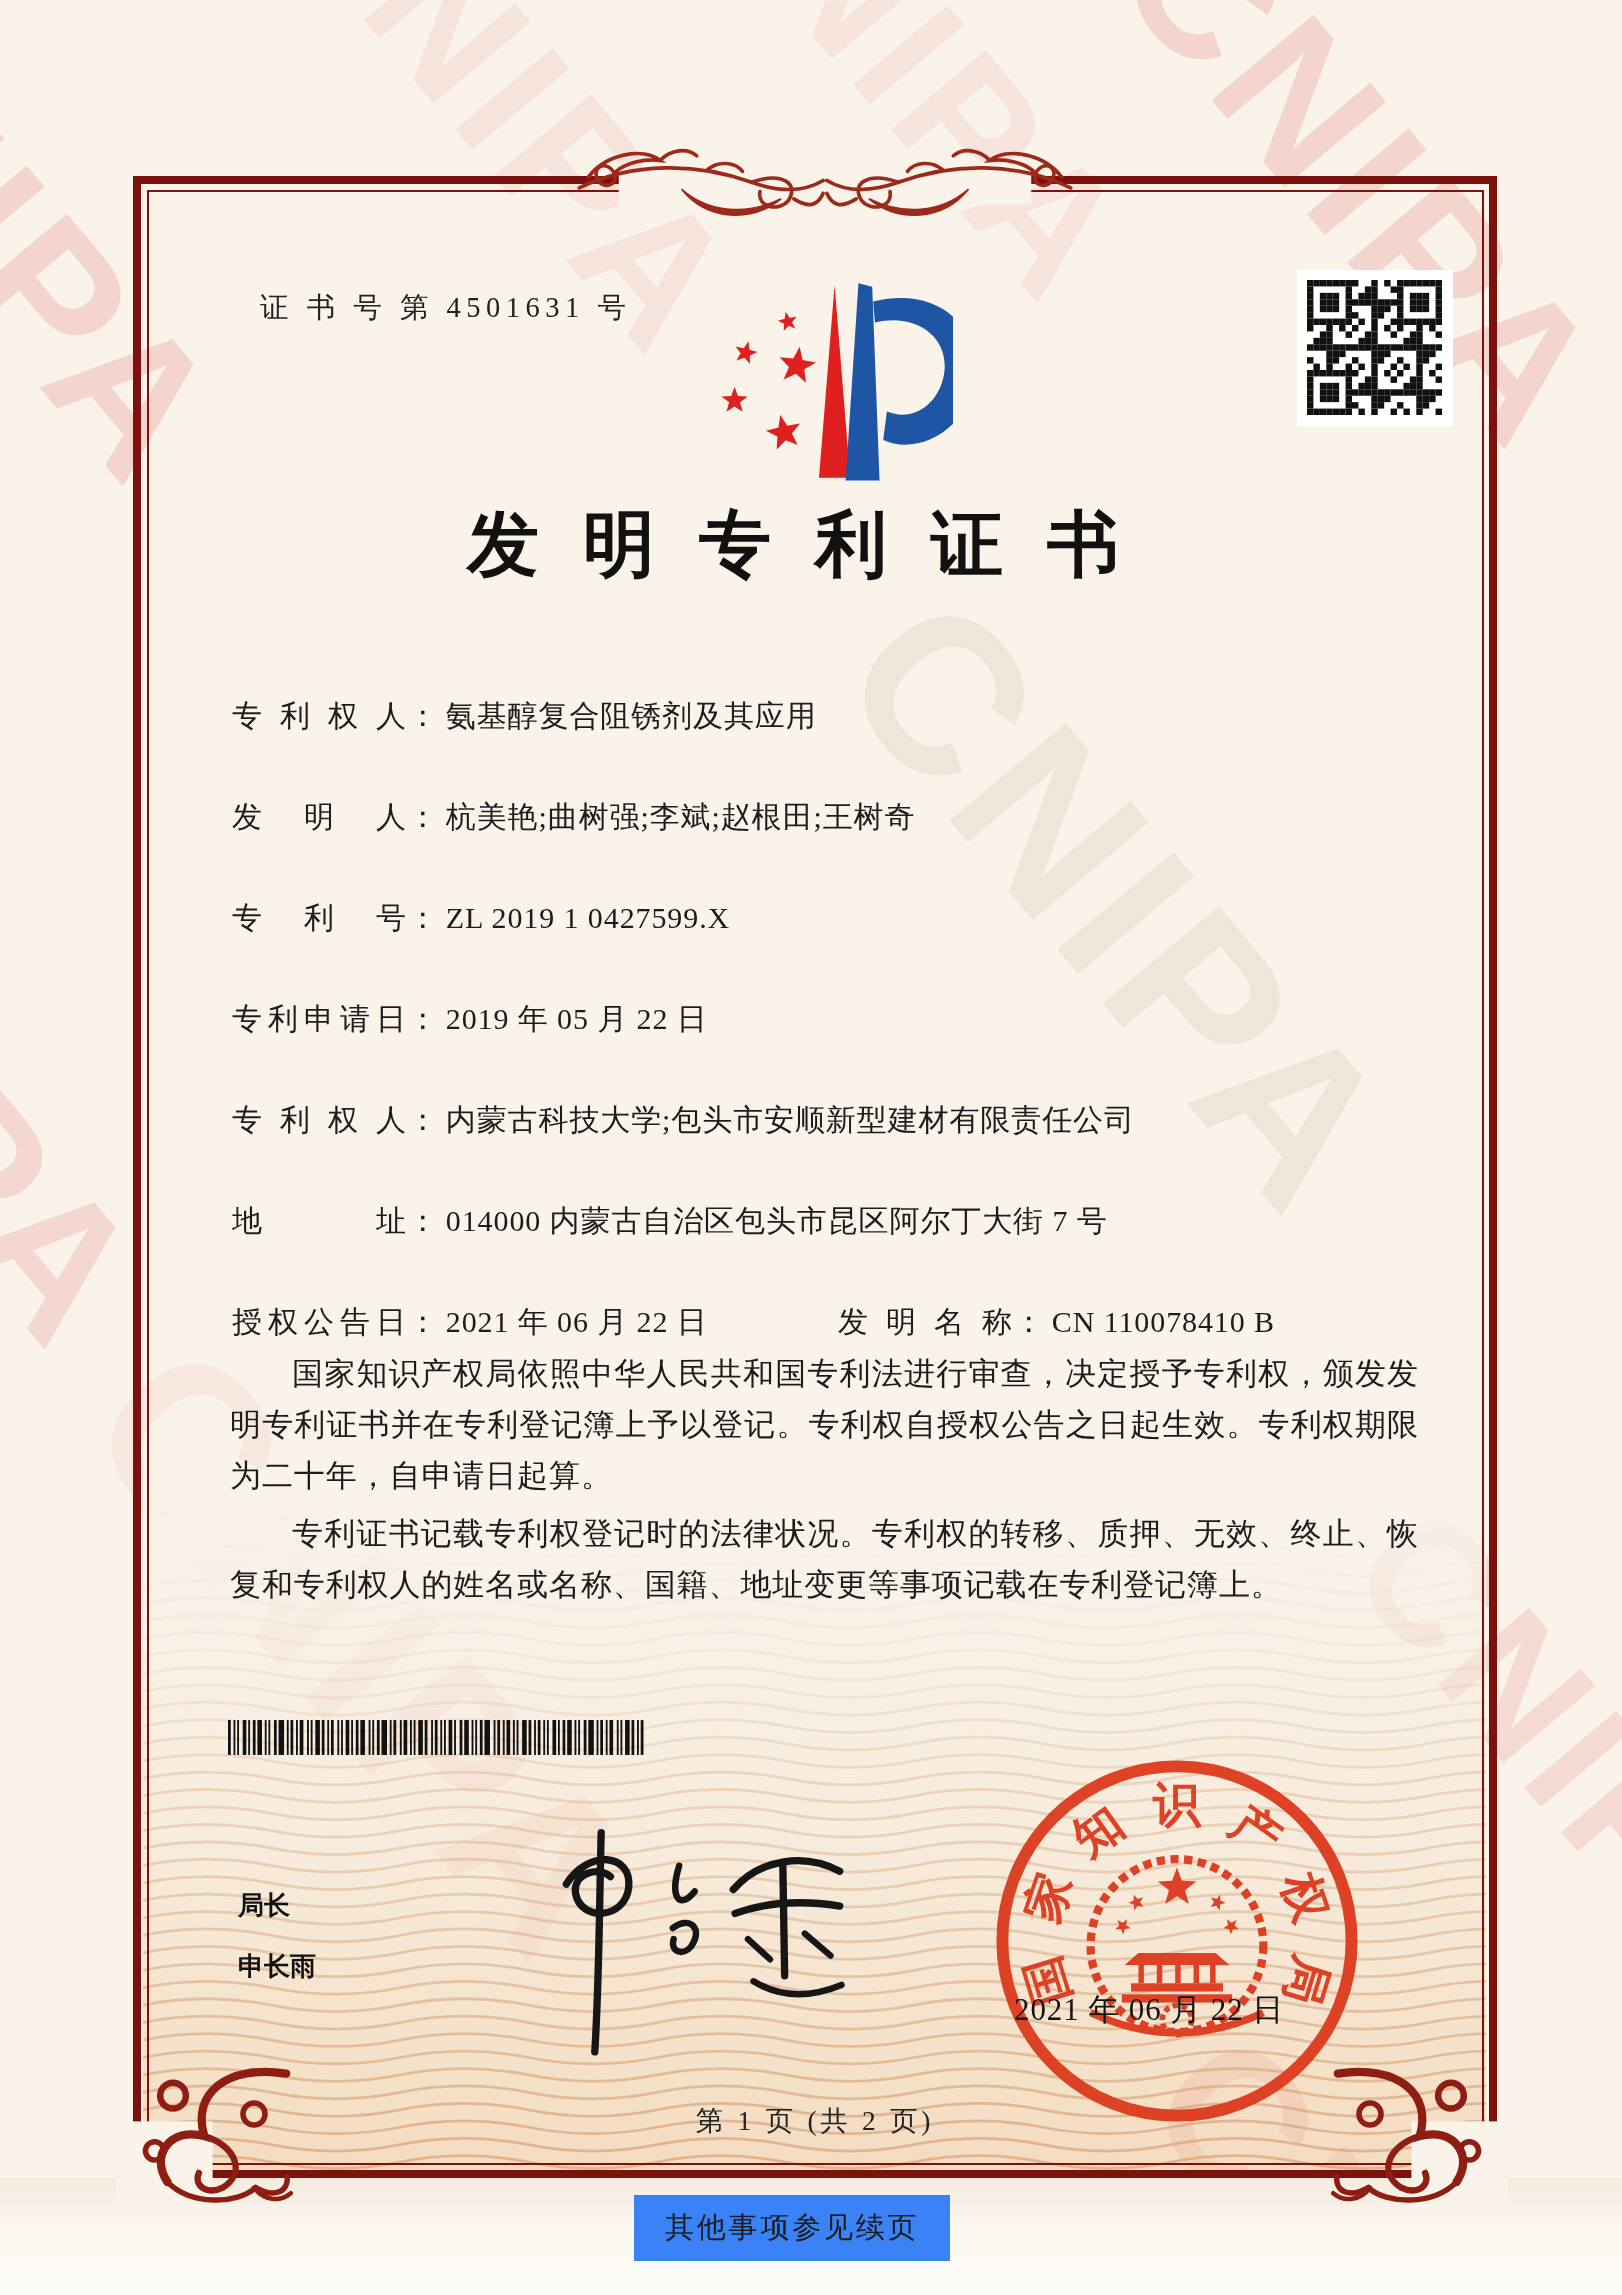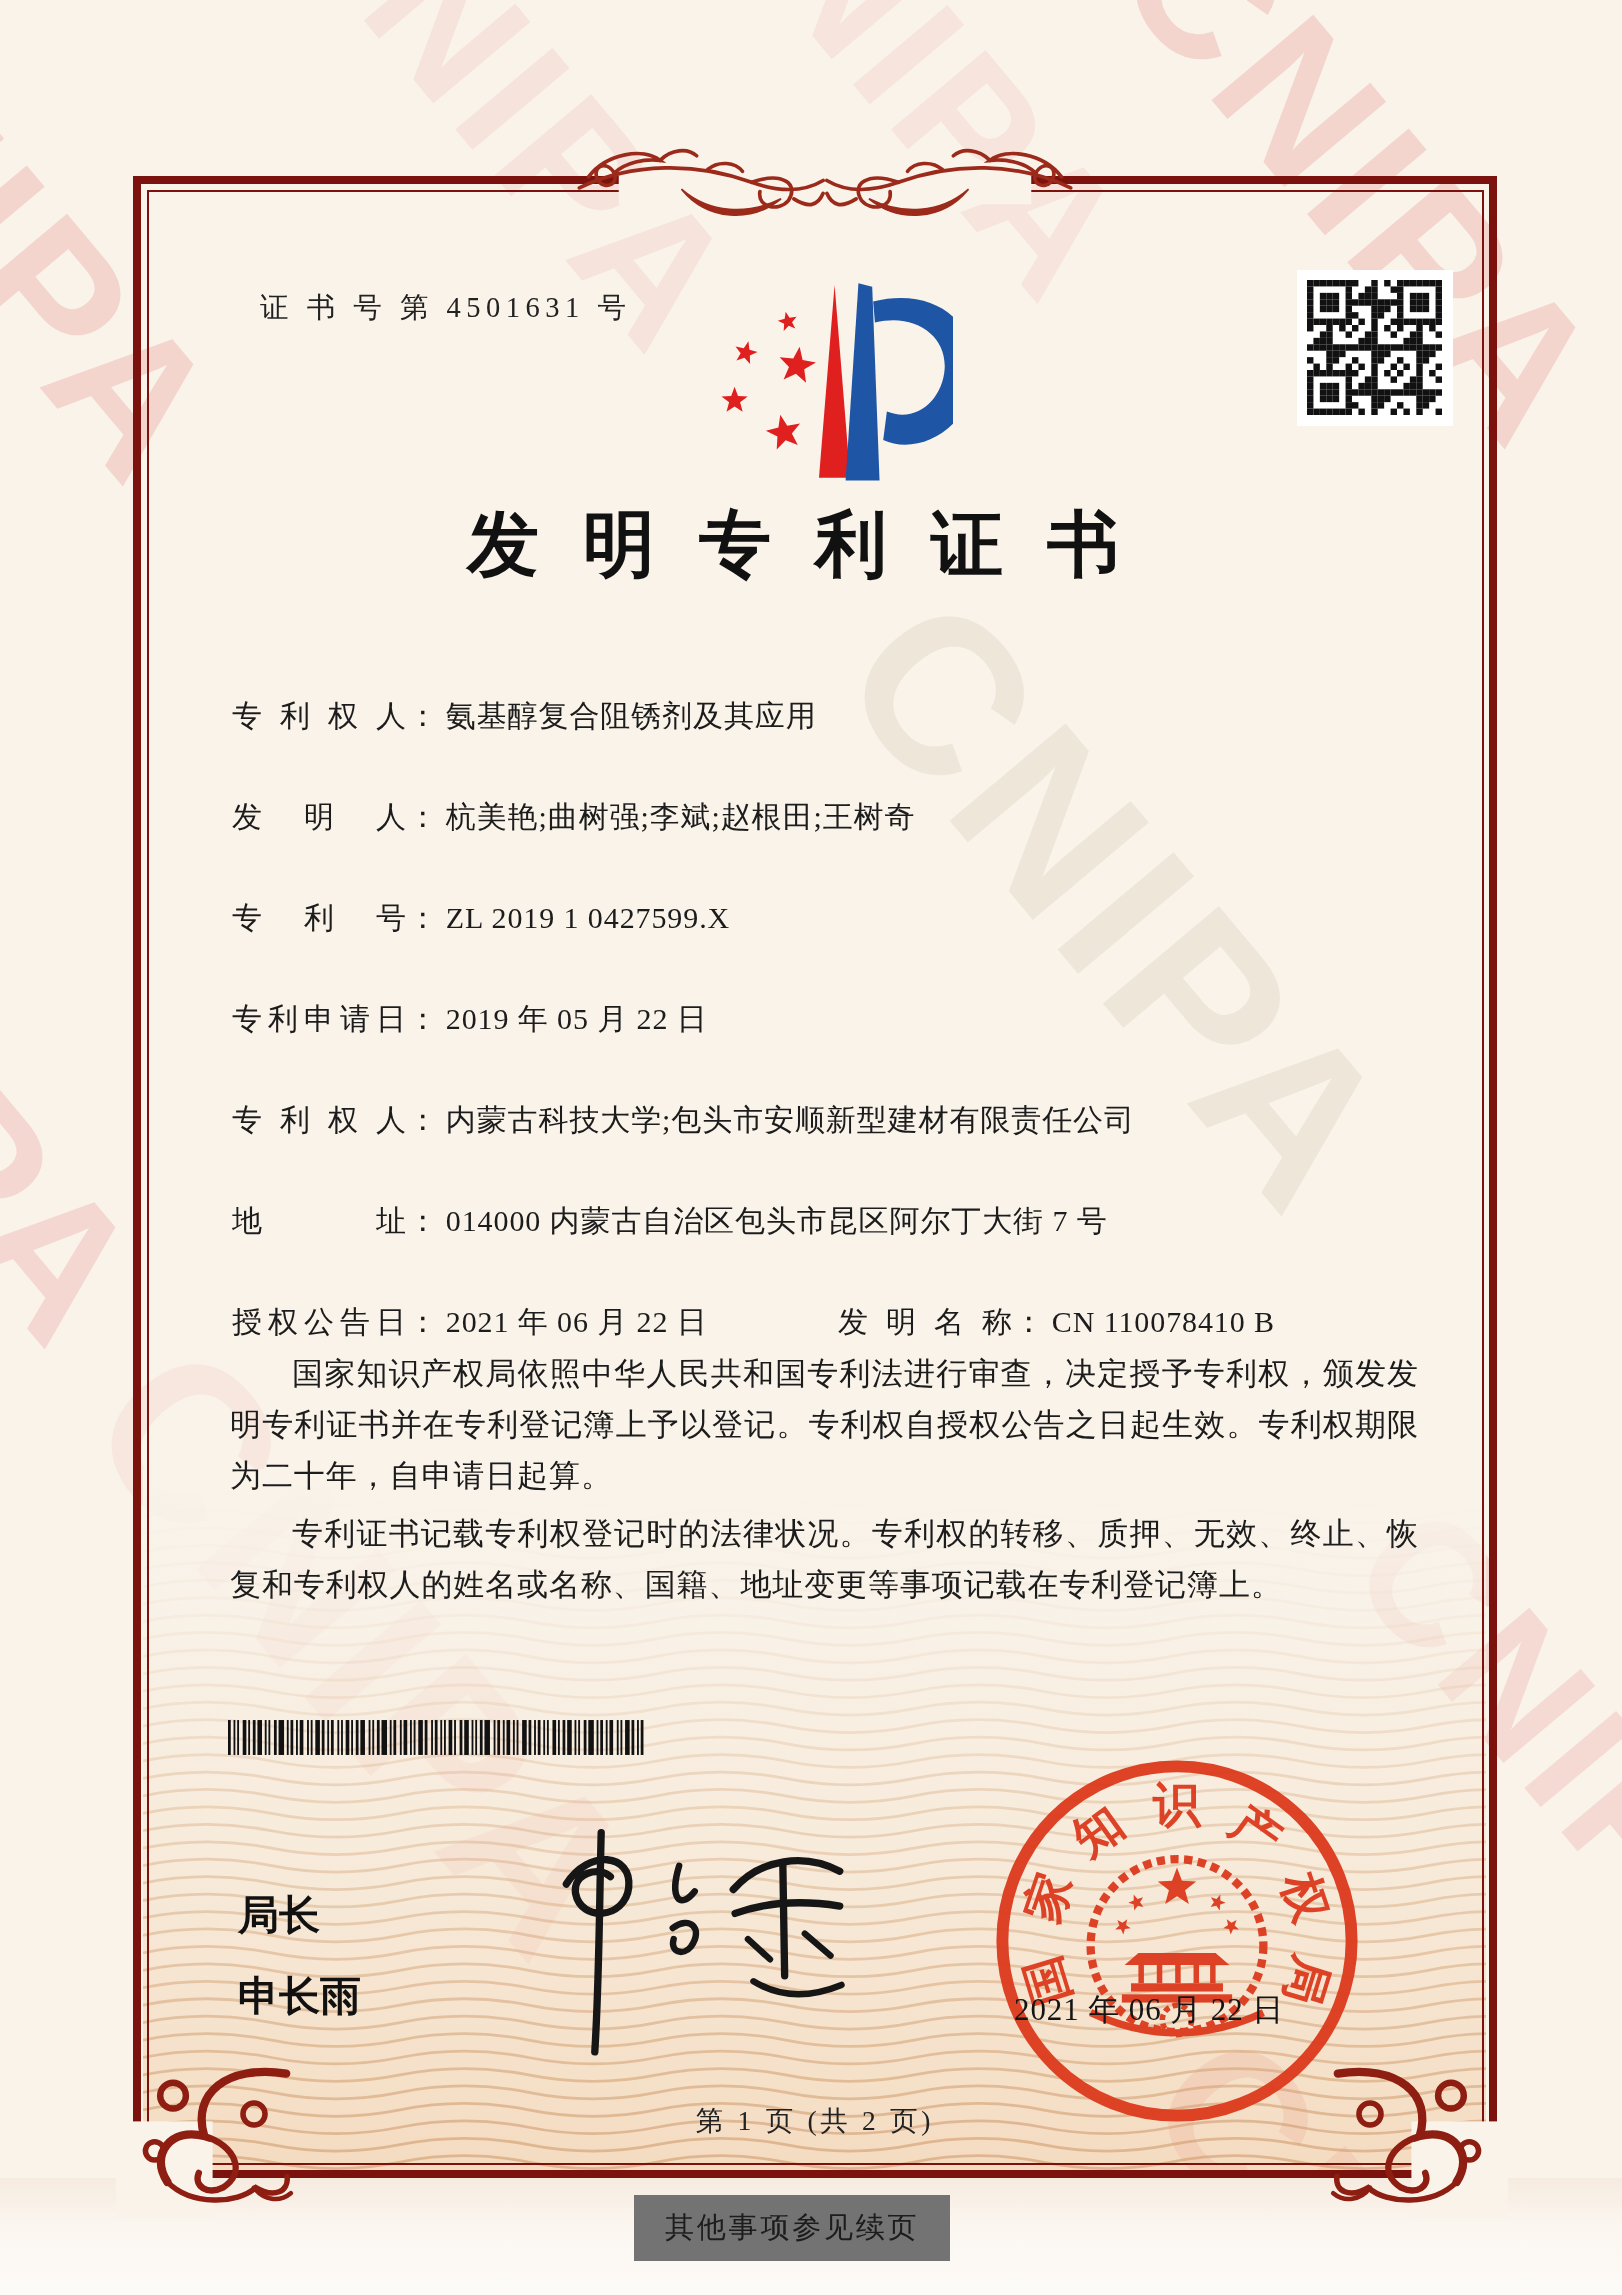--- a/index.html
+++ b/index.html
@@ -35,31 +35,31 @@
   .row .colon{display:inline-block;margin-left:1.8px;}
   .row .val{display:inline-block;margin-left:8px;letter-spacing:0.9px;}
   .pair2{position:absolute;left:606px;top:0;}
 
   .paras{position:absolute;left:230px;top:1348px;width:1189px;z-index:4;font-size:31px;color:#1c1c1c;}
   .paras p{margin:0 0 7.3px 0;line-height:51px;text-indent:62px;text-align:justify;letter-spacing:0.9px;}
 
   .barcode{position:absolute;left:228px;top:1720px;z-index:4;}
 
   .signer{position:absolute;left:238px;top:1888px;z-index:4;font-family:"Liberation Sans","DejaVu Sans",sans-serif;
-          font-weight:700;font-size:41px;color:#111;}
+          font-weight:700;font-size:26px;color:#111;}
   .signer .name{margin-top:26px;}
   .signature-svg{position:absolute;left:478px;top:1818px;z-index:4;}
 
   .seal-svg{position:absolute;left:984px;top:1748px;z-index:7;opacity:.95;}
   .seal-date{position:absolute;left:1014px;top:1989px;width:275px;font-size:31px;letter-spacing:0.9px;
              color:#141414;z-index:8;white-space:nowrap;}
 
   .pagination{position:absolute;left:133px;top:2103px;width:1364px;text-align:center;font-size:27.5px;
               letter-spacing:3.7px;color:#222;z-index:4;}
-  .note{position:absolute;left:634px;top:2195px;background:#737373;padding:13px 31px;font-size:29px;
+  .note{position:absolute;left:634px;top:2195px;background:#3b82f6;padding:13px 31px;font-size:29px;
         letter-spacing:2.8px;color:#1c1c1c;z-index:6;}
 
   .logo-svg{position:absolute;left:696px;top:274px;z-index:4;}
   .qr-box{position:absolute;left:1297px;top:270px;width:156px;height:156px;background:#fff;z-index:4;}
   .qr-box svg{position:absolute;left:10px;top:10px;}
 
   .ornament-top{position:absolute;left:568px;top:131px;z-index:6;pointer-events:none;}
   .ornament-bl{position:absolute;left:116px;top:2057px;z-index:6;pointer-events:none;}
   .ornament-br{position:absolute;left:1324px;top:2057px;z-index:6;pointer-events:none;}
 </style>

